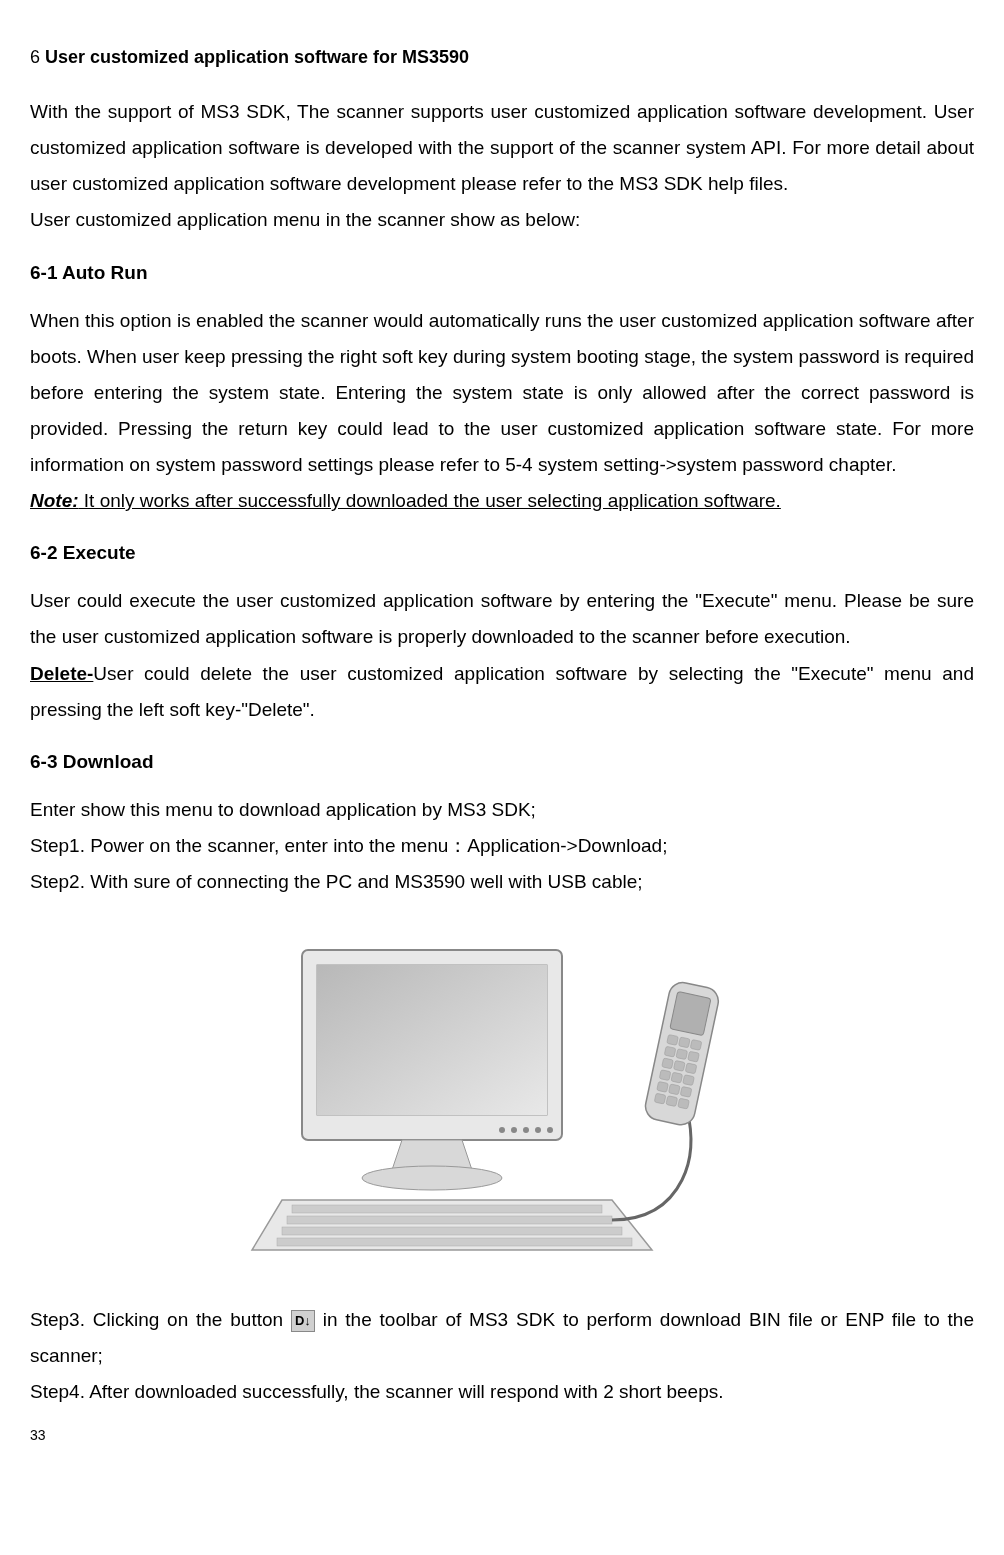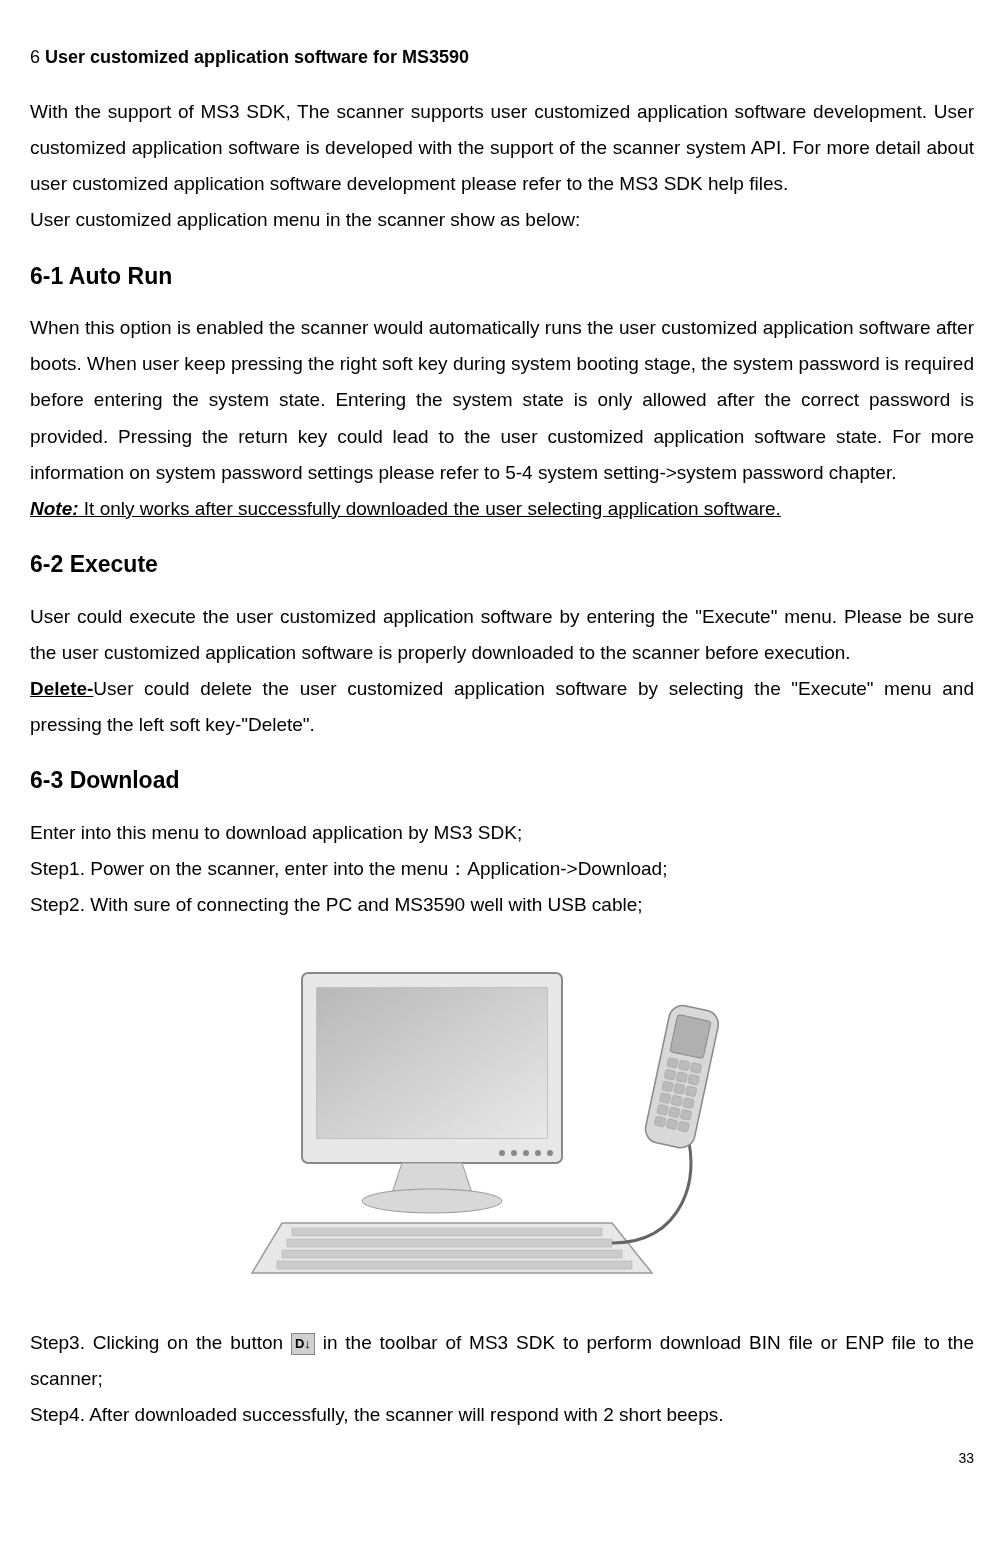--- a/index.html
+++ b/index.html
@@ -18,21 +18,21 @@
     }
     .h1 {
       font-size: 18px;
       font-weight: bold;
       margin-bottom: 20px;
     }
     .h1-num {
       font-weight: normal;
     }
     .h2 {
-      font-size: 23px;
+      font-size: 19px;
       font-weight: bold;
       margin-top: 16px;
       margin-bottom: 12px;
     }
     .para {
       text-align: justify;
       margin-bottom: 0;
     }
     .note-line {
       margin-bottom: 4px;
@@ -68,21 +68,21 @@
       border: 1px solid #888;
       vertical-align: middle;
       text-align: center;
       font-size: 13px;
       line-height: 20px;
       font-weight: bold;
       font-family: Arial, sans-serif;
       color: #000;
     }
     .page-num {
-      text-align: right;
+      text-align: left;
       font-size: 14px;
       margin-top: 12px;
     }
     .step3-line {
       text-align: justify;
     }
   </style>
 </head>
 <body>
 
@@ -99,21 +99,21 @@
   <span class="note-label">Note:</span><span class="note-text"> It only works after successfully downloaded the user selecting application software.</span>
 </p>
 
 <h2 class="h2">6-2 Execute</h2>
 <p class="para">User could execute the user customized application software by entering the "Execute" menu. Please be sure the user customized application software is properly downloaded to the scanner before execution.</p>
 <p class="para">
   <span class="delete-label">Delete-</span><span>User could delete the user customized application software by selecting the "Execute" menu and pressing the left soft key-"Delete".</span>
 </p>
 
 <h2 class="h2">6-3 Download</h2>
-<p class="step-line">Enter into this menu to download application by MS3 SDK;</p>
+<p class="step-line">Enter show this menu to download application by MS3 SDK;</p>
 <p class="step-line">Step1. Power on the scanner, enter into the menu：Application-&gt;Download;</p>
 <p class="step-line">Step2. With sure of connecting the PC and MS3590 well with USB cable;</p>
 
 <div class="figure">
   <svg viewBox="0 0 520 340">
 
     <rect x="60" y="20" width="260" height="190" rx="6" fill="#e8e8e8" stroke="#888" stroke-width="2"></rect>
     <rect x="75" y="35" width="230" height="150" fill="#d0d0d0" stroke="#999"></rect>
     <rect x="75" y="35" width="230" height="150" fill="url(#grad1)"></rect>
     <defs>

